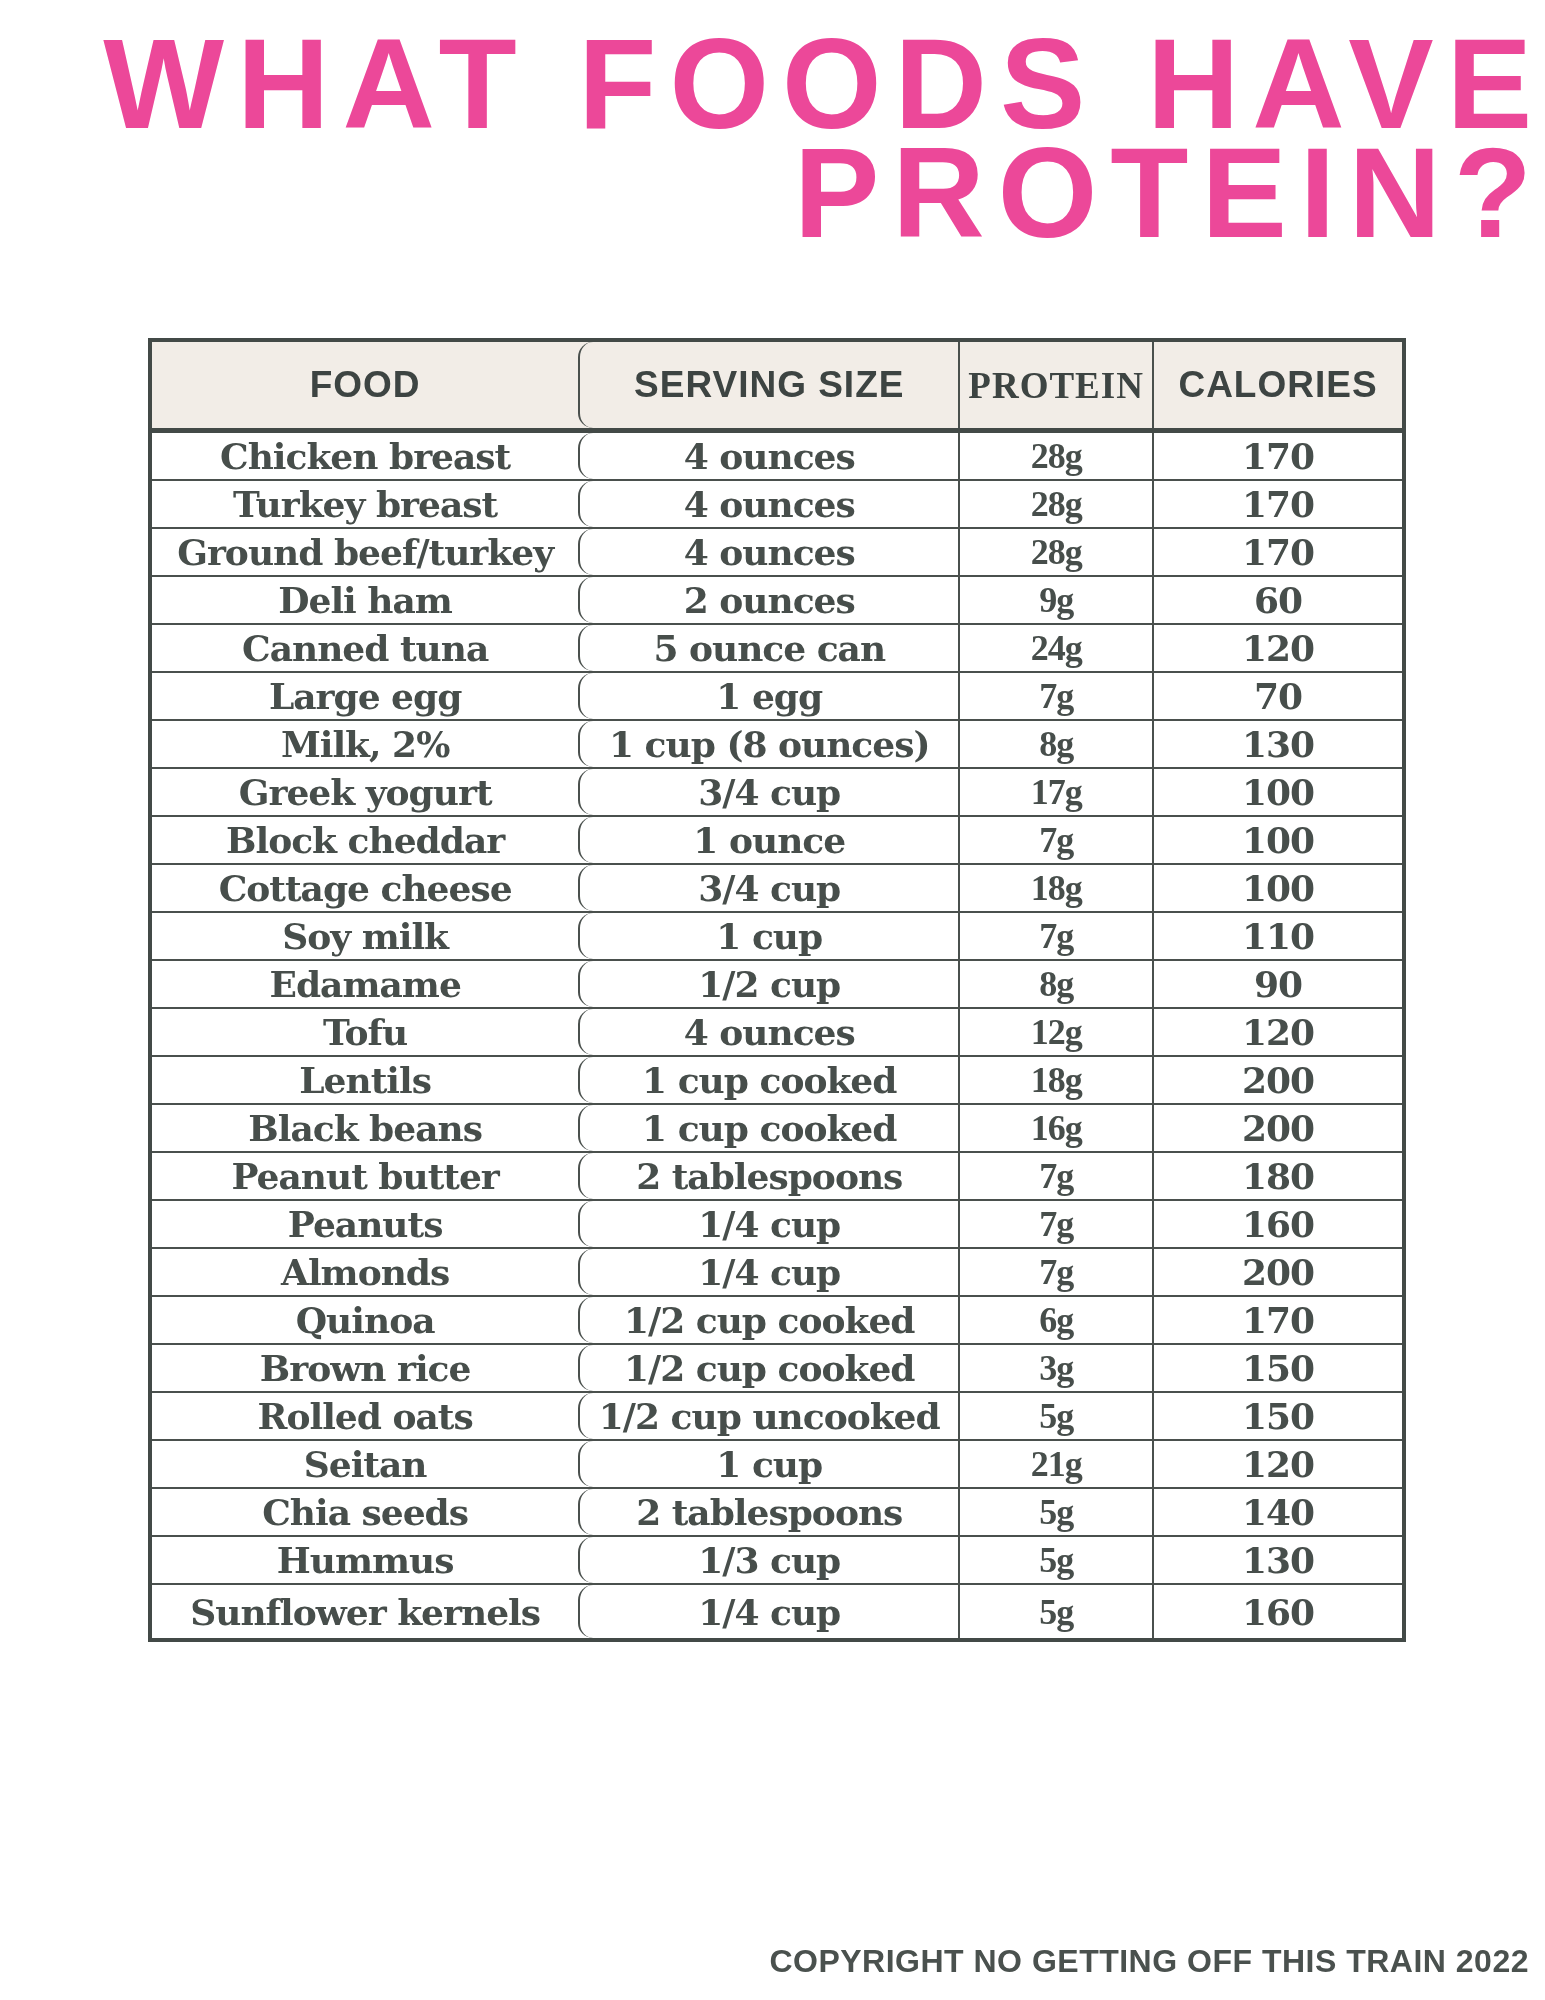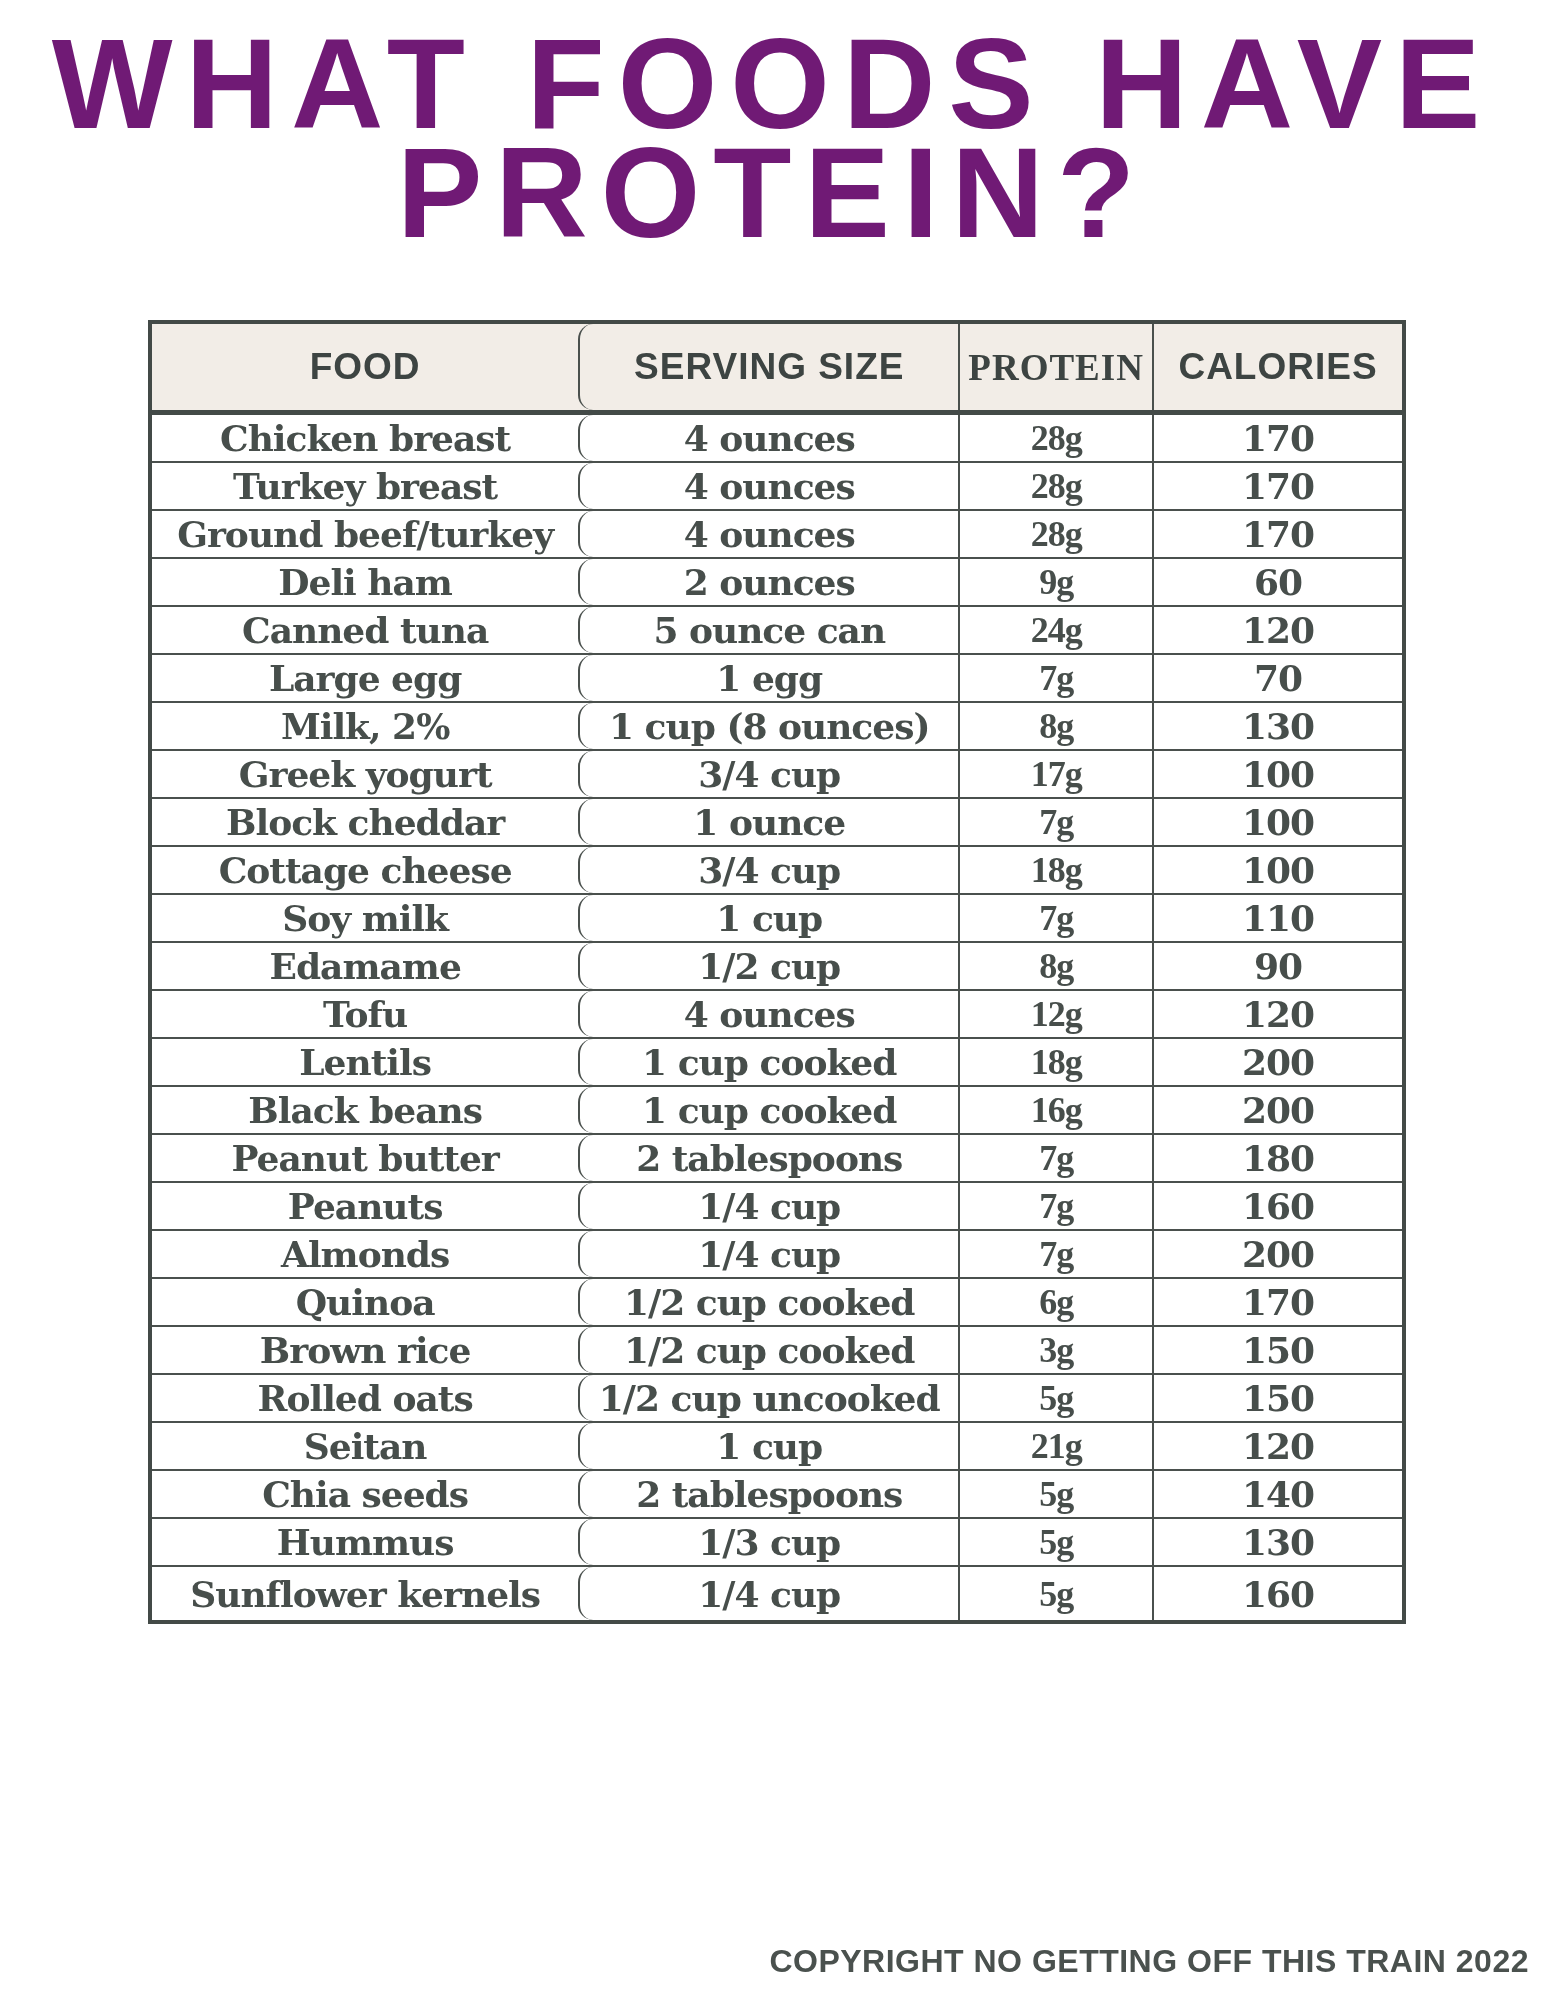--- a/index.html
+++ b/index.html
@@ -12,34 +12,34 @@
     overflow: hidden;
     font-family: "Liberation Sans", sans-serif;
   }
 
   
   .title {
     position: absolute;
     top: 30px;
     left: 0;
     width: 100%;
-    text-align: center;
-    color: #701a75;
+    text-align: right;
+    color: #ec4899;
     font-weight: 700;
     font-size: 128px;
     line-height: 0.85;
     letter-spacing: 13px;
     font-family: "Liberation Sans", sans-serif;
   }
 
   
   .ptable {
     position: absolute;
     left: 148px;
-    top: 320px;
+    top: 338px;
     width: 1250px;
     border: 4px solid #434a47;
     box-sizing: content-box;
     background: #ffffff;
   }
 
   .thead {
     display: flex;
     height: 91px;
     box-sizing: border-box;

